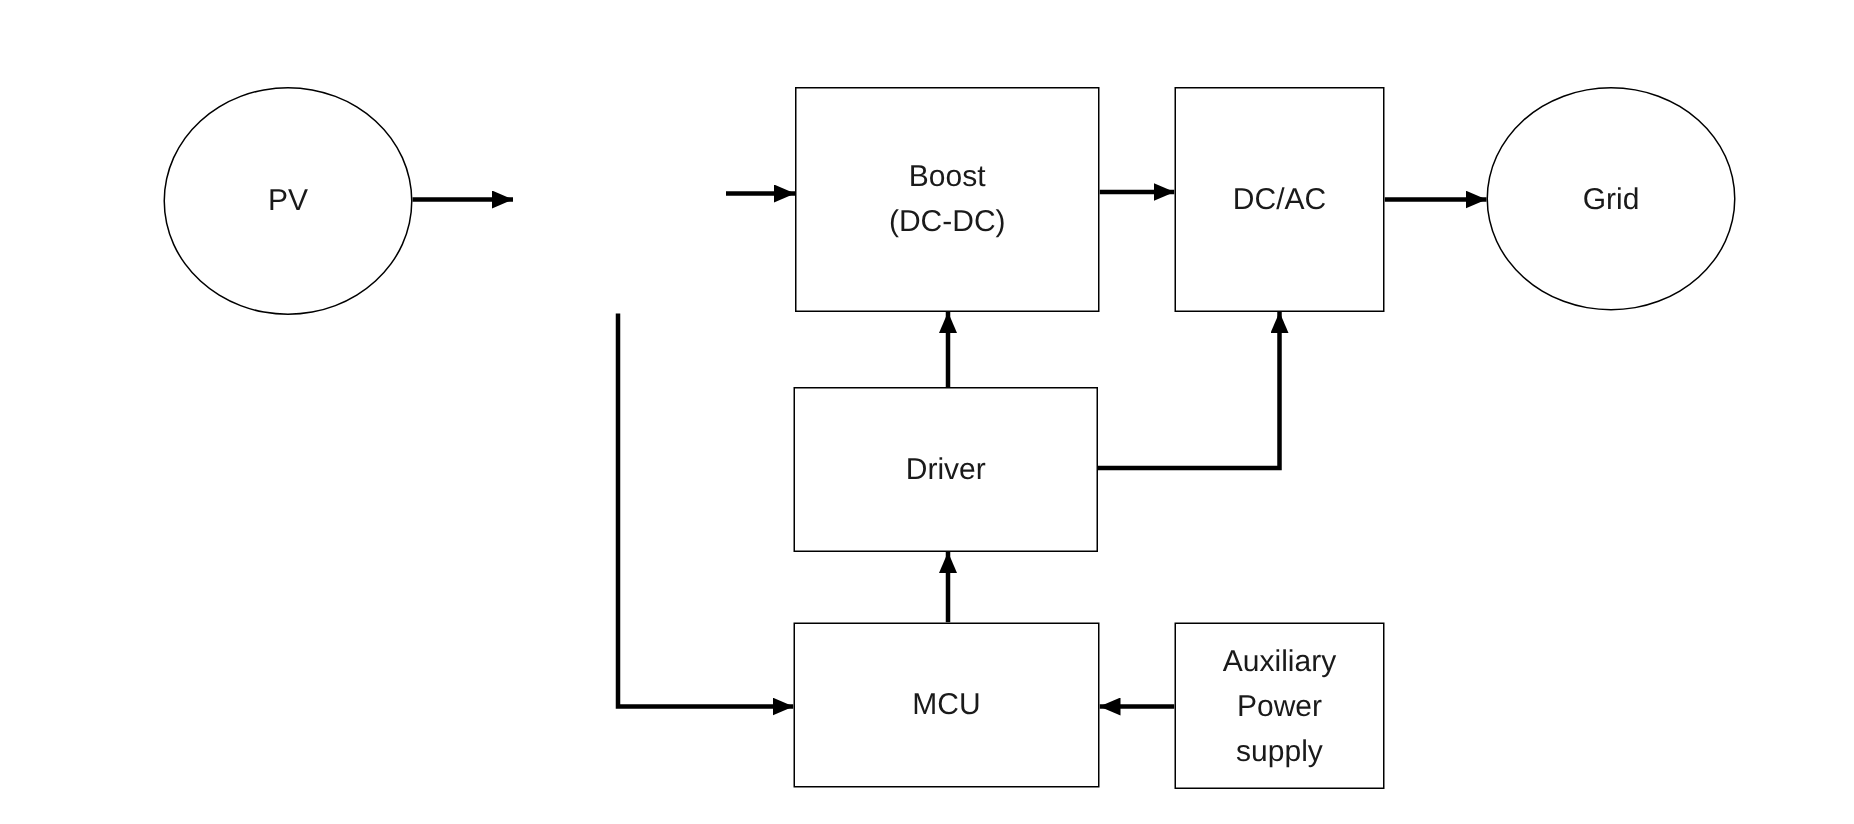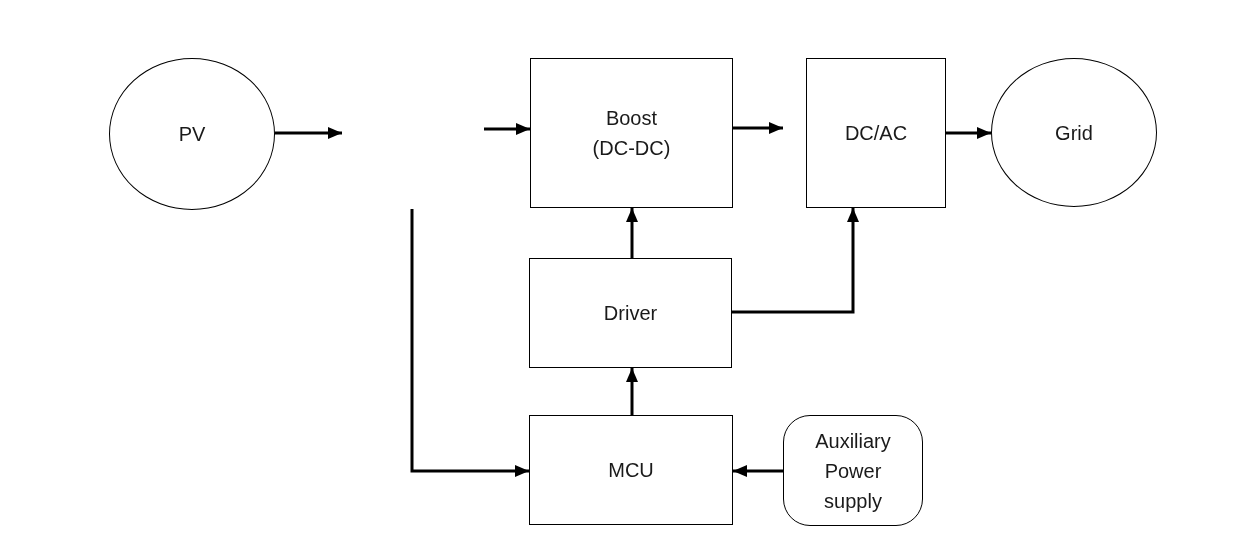--- a/index.html
+++ b/index.html
@@ -47,35 +47,35 @@
   <div class="node ellipse" style="left:109px;top:58px;width:166px;height:152px;">
     <span class="label">PV</span>
   </div>
 
 
   <div class="node rect" style="left:530px;top:58px;width:203px;height:150px;">
     <span class="label">Boost
 (DC-DC)</span>
   </div>
 
-  <div class="node rect" style="left:783px;top:58px;width:140px;height:150px;margin-left:23px;">
+  <div class="node rect" style="left:783px;top:58px;width:140px;height:150px;">
     <span class="label">DC/AC</span>
   </div>
 
   <div class="node ellipse" style="left:991px;top:58px;width:166px;height:149px;text-align:center;">
     <span class="label">Grid</span>
   </div>
 
   <div class="node rect" style="left:529px;top:258px;width:203px;height:110px;">
     <span class="label">Driver</span>
   </div>
 
   <div class="node rect" style="left:529px;top:415px;width:204px;height:110px;">
     <span class="label">MCU</span>
   </div>
 
-  <div class="node rect" style="left:783px;top:415px;width:140px;height:111px;border-radius:27px;">
+  <div class="node rect" style="left:783px;top:415px;width:140px;height:111px;">
     <span class="label">Auxiliary
 Power
 supply</span>
   </div>
 
 </div>
 
 </body></html>

